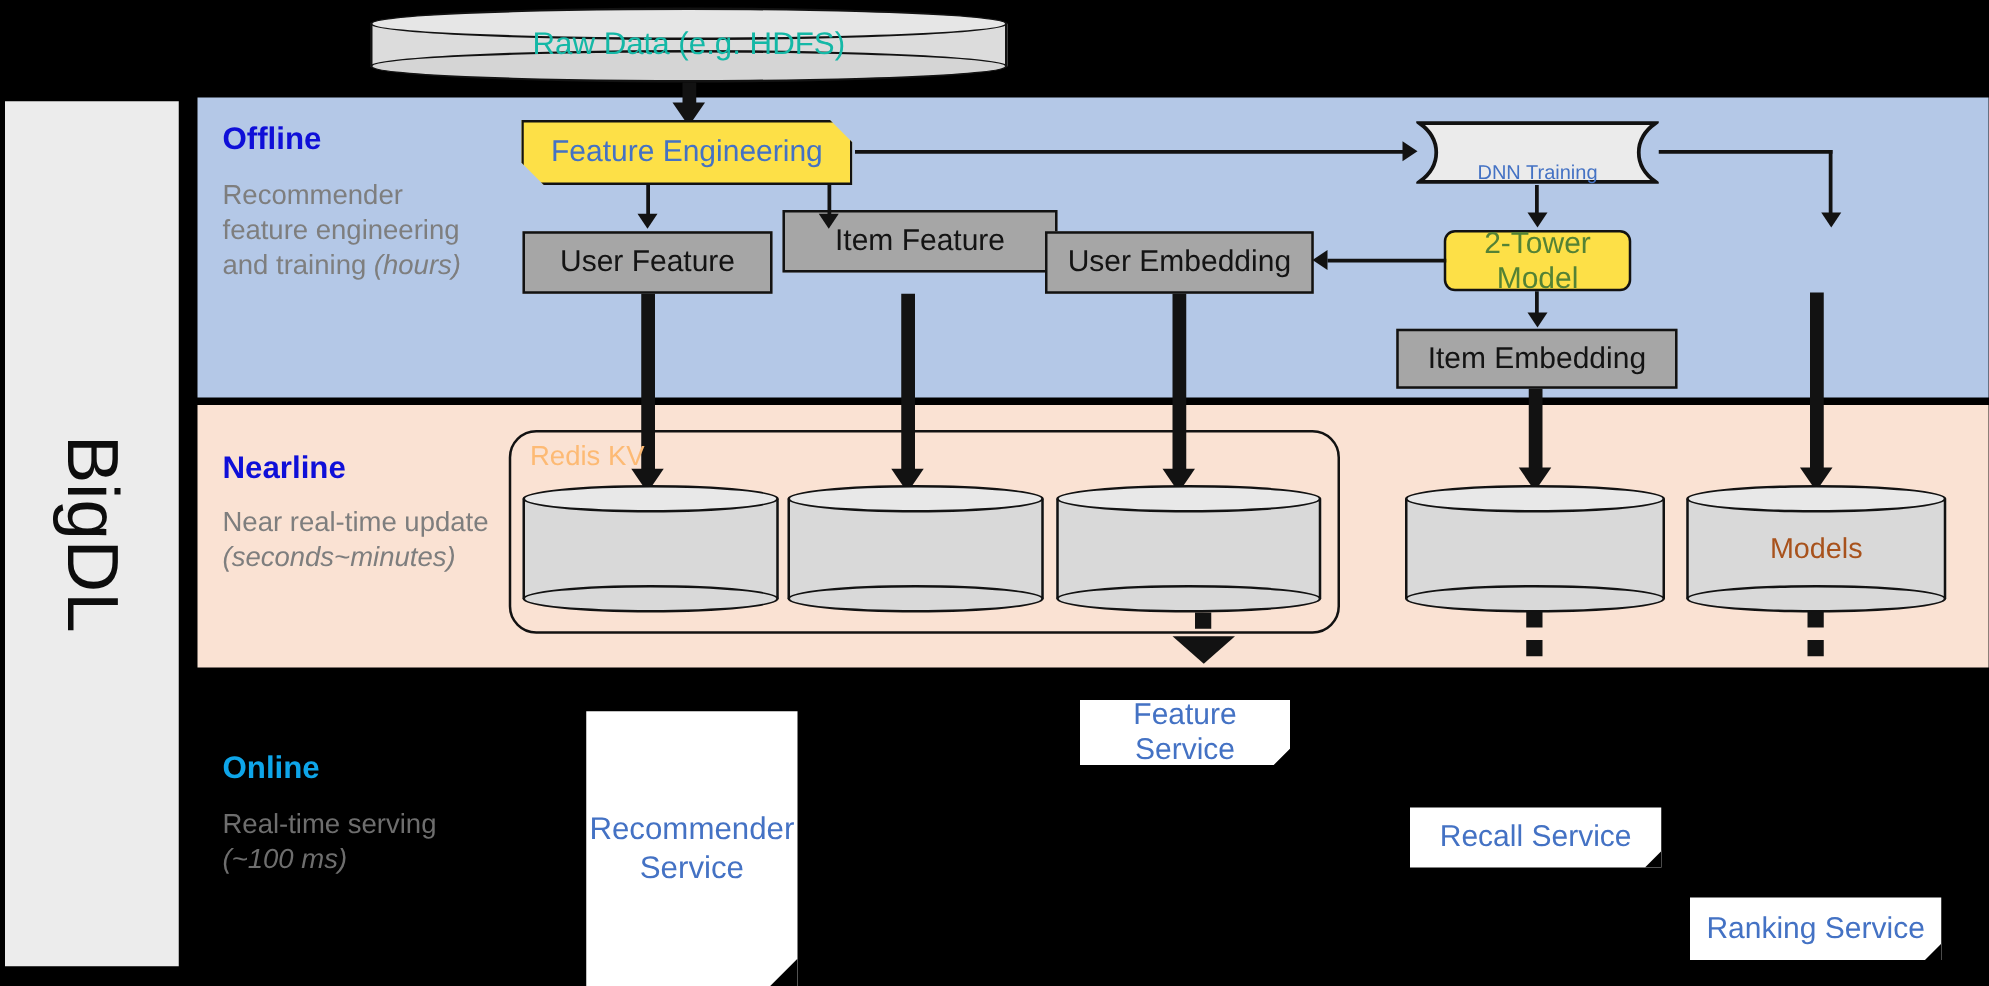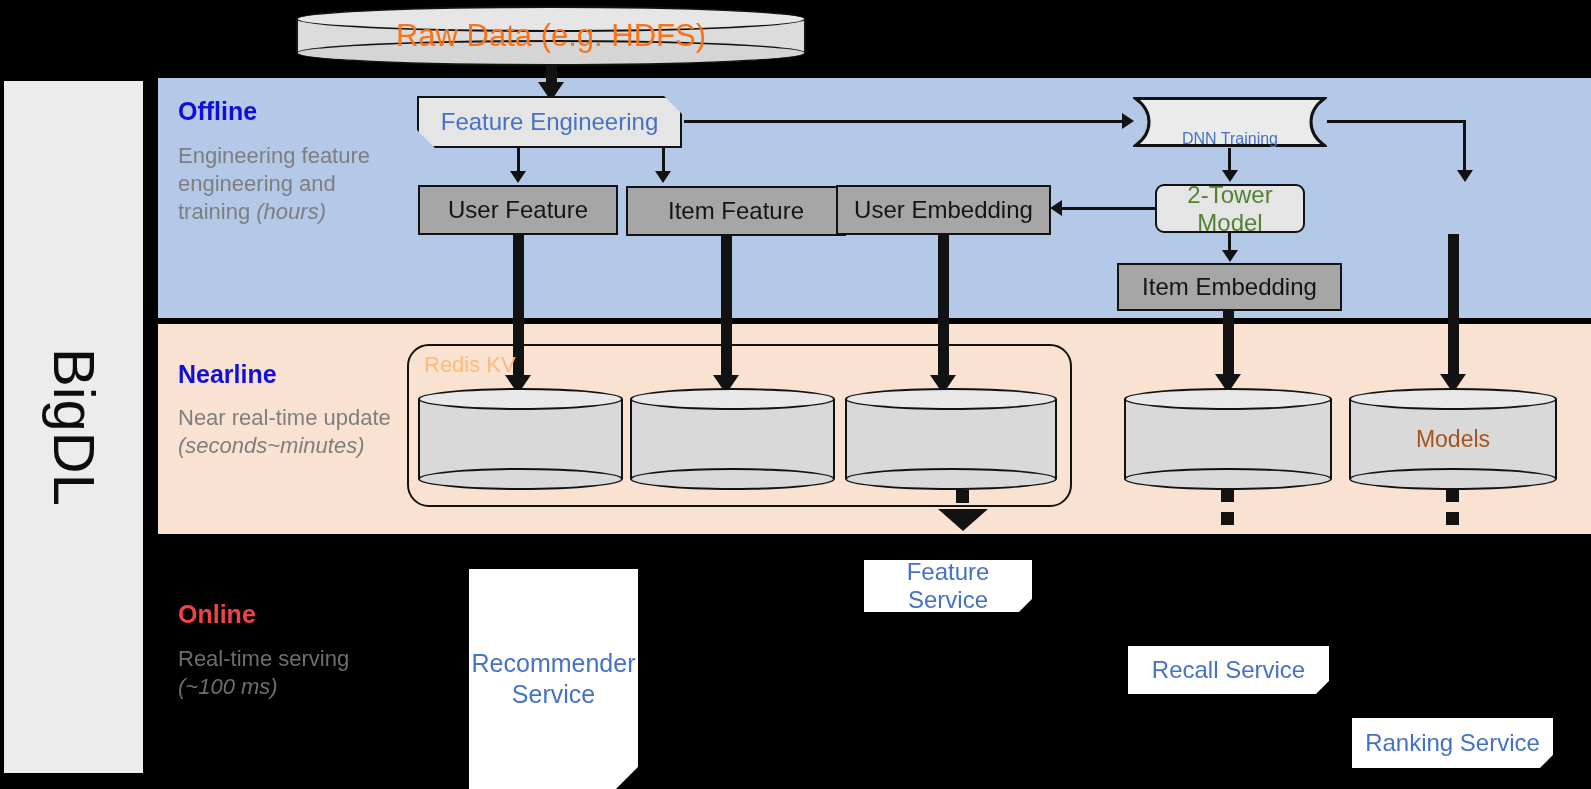--- a/index.html
+++ b/index.html
@@ -23,28 +23,28 @@
   
   .cap-title{position:absolute;color:#0f0fd8;font-size:25px;font-weight:600;}
   .cap-sub{position:absolute;color:#7e7e7e;font-size:22px;line-height:1.28;width:215px;}
   .cap-sub i{font-style:italic;}
   #offline-title{left:178px;top:97px;}
   #offline-sub{left:178px;top:142px;}
   #nearline-title{left:178px;top:360px;}
   #nearline-sub{left:178px;top:404px;}
   #online-title{left:178px;top:600px;}
   #online-sub{left:178px;top:645px;}
-  #online-title.on-black{color:#ef4444;}
+  #online-title.on-black{color:#0ea5e9;}
   #online-sub.on-black{color:#6e6e6e;}
 
   
   .node{position:absolute;box-sizing:border-box;display:flex;align-items:center;
         justify-content:center;text-align:center;}
   .gray-box{background:#a6a6a6;border:2.5px solid #121212;color:#141414;font-size:24px;}
-  .light-box{background:#e5e5e5;border:2.5px solid #121212;font-size:24px;}
+  .light-box{background:#fde047;border:2.5px solid #121212;font-size:24px;}
   .blue-text{color:#4472c4;}
   .green-text{color:#548235;}
   .rounded{border-radius:9px;}
 
   
   #feature-engineering{
      clip-path:polygon(0 0, calc(100% - 18px) 0, 100% 18px, 100% 100%,
                        18px 100%, 0 calc(100% - 18px));
   }
 
@@ -61,21 +61,21 @@
   .cyl .bottom{position:absolute;left:0;right:0;bottom:0;height:22px;
        background:#d9d9d9;border:2.5px solid #121212;border-radius:50%;box-sizing:border-box;}
   .cyl .cyl-lbl{position:absolute;left:0;right:0;top:50%;transform:translateY(-50%);
        text-align:center;font-size:23px;color:#a8521c;z-index:3;}
 
   
   #rawdata{position:absolute;left:296px;top:6px;width:510px;height:60px;}
   #rawdata .body{top:13px;bottom:13px;background:#dcdcdc;}
   #rawdata .top{height:26px;background:#e6e6e6;}
   #rawdata .bottom{height:26px;background:#d5d5d5;}
-  #rawdata .cyl-lbl{color:#f97316;font-size:31px;}
+  #rawdata .cyl-lbl{color:#14b8a6;font-size:25px;}
 
   
   #redis-kv{position:absolute;left:407px;top:344px;width:665px;height:163px;
      border:2.5px solid #121212;border-radius:22px;box-sizing:border-box;background:transparent;}
   #redis-kv-label{position:absolute;left:424px;top:352px;font-size:22px;color:#fdba74;}
 
   
   .vline{position:absolute;background:#121212;}
   .hline{position:absolute;background:#121212;}
   .ahead-down{position:absolute;width:0;height:0;
@@ -117,21 +117,21 @@
 
   <div class="band" id="band-offline"></div>
   <div class="band" id="band-nearline"></div>
   <div class="band" id="band-online"></div>
 
   <div id="bigdl-panel">
     <div id="bigdl-label">BigDL</div>
   </div>
 
   <div class="cap-title" id="offline-title">Offline</div>
-  <div class="cap-sub" id="offline-sub"><span>Engineering feature engineering and training </span><i>(hours)</i></div>
+  <div class="cap-sub" id="offline-sub"><span>Recommender feature engineering and training </span><i>(hours)</i></div>
 
   <div class="cap-title" id="nearline-title">Nearline</div>
   <div class="cap-sub" id="nearline-sub"><span>Near real-time update </span><i>(seconds~minutes)</i></div>
 
   <div class="cap-title on-black" id="online-title">Online</div>
   <div class="cap-sub on-black" id="online-sub"><span>Real-time serving </span><i>(~100 ms)</i></div>
 
   <div class="cyl" id="rawdata">
     <div class="body"></div>
     <div class="bottom"></div>
@@ -152,21 +152,21 @@
     </svg>
     <span class="lbl">DNN Training</span>
   </div>
 
   <div class="hline" style="left:684px;top:120px;width:439px;height:3px;"></div>
   <div class="ahead-right" style="left:1122px;top:113px;"></div>
 
   <div class="node gray-box" style="left:418px;top:185px;width:200px;height:50px;">
     <span>User Feature</span>
   </div>
-  <div class="node gray-box" style="left:626px;top:186px;width:220px;height:50px;">
+  <div class="node gray-box" style="left:626px;top:168px;width:220px;height:50px;">
     <span>Item Feature</span>
   </div>
   <div class="node gray-box" style="left:836px;top:185px;width:215px;height:50px;">
     <span>User Embedding</span>
   </div>
 
   <div class="vline" style="left:517px;top:148px;width:3px;height:25px;"></div>
   <div class="ahead-down" style="left:510px;top:171px;"></div>
   <div class="vline" style="left:662px;top:148px;width:3px;height:25px;"></div>
   <div class="ahead-down" style="left:655px;top:171px;"></div>

